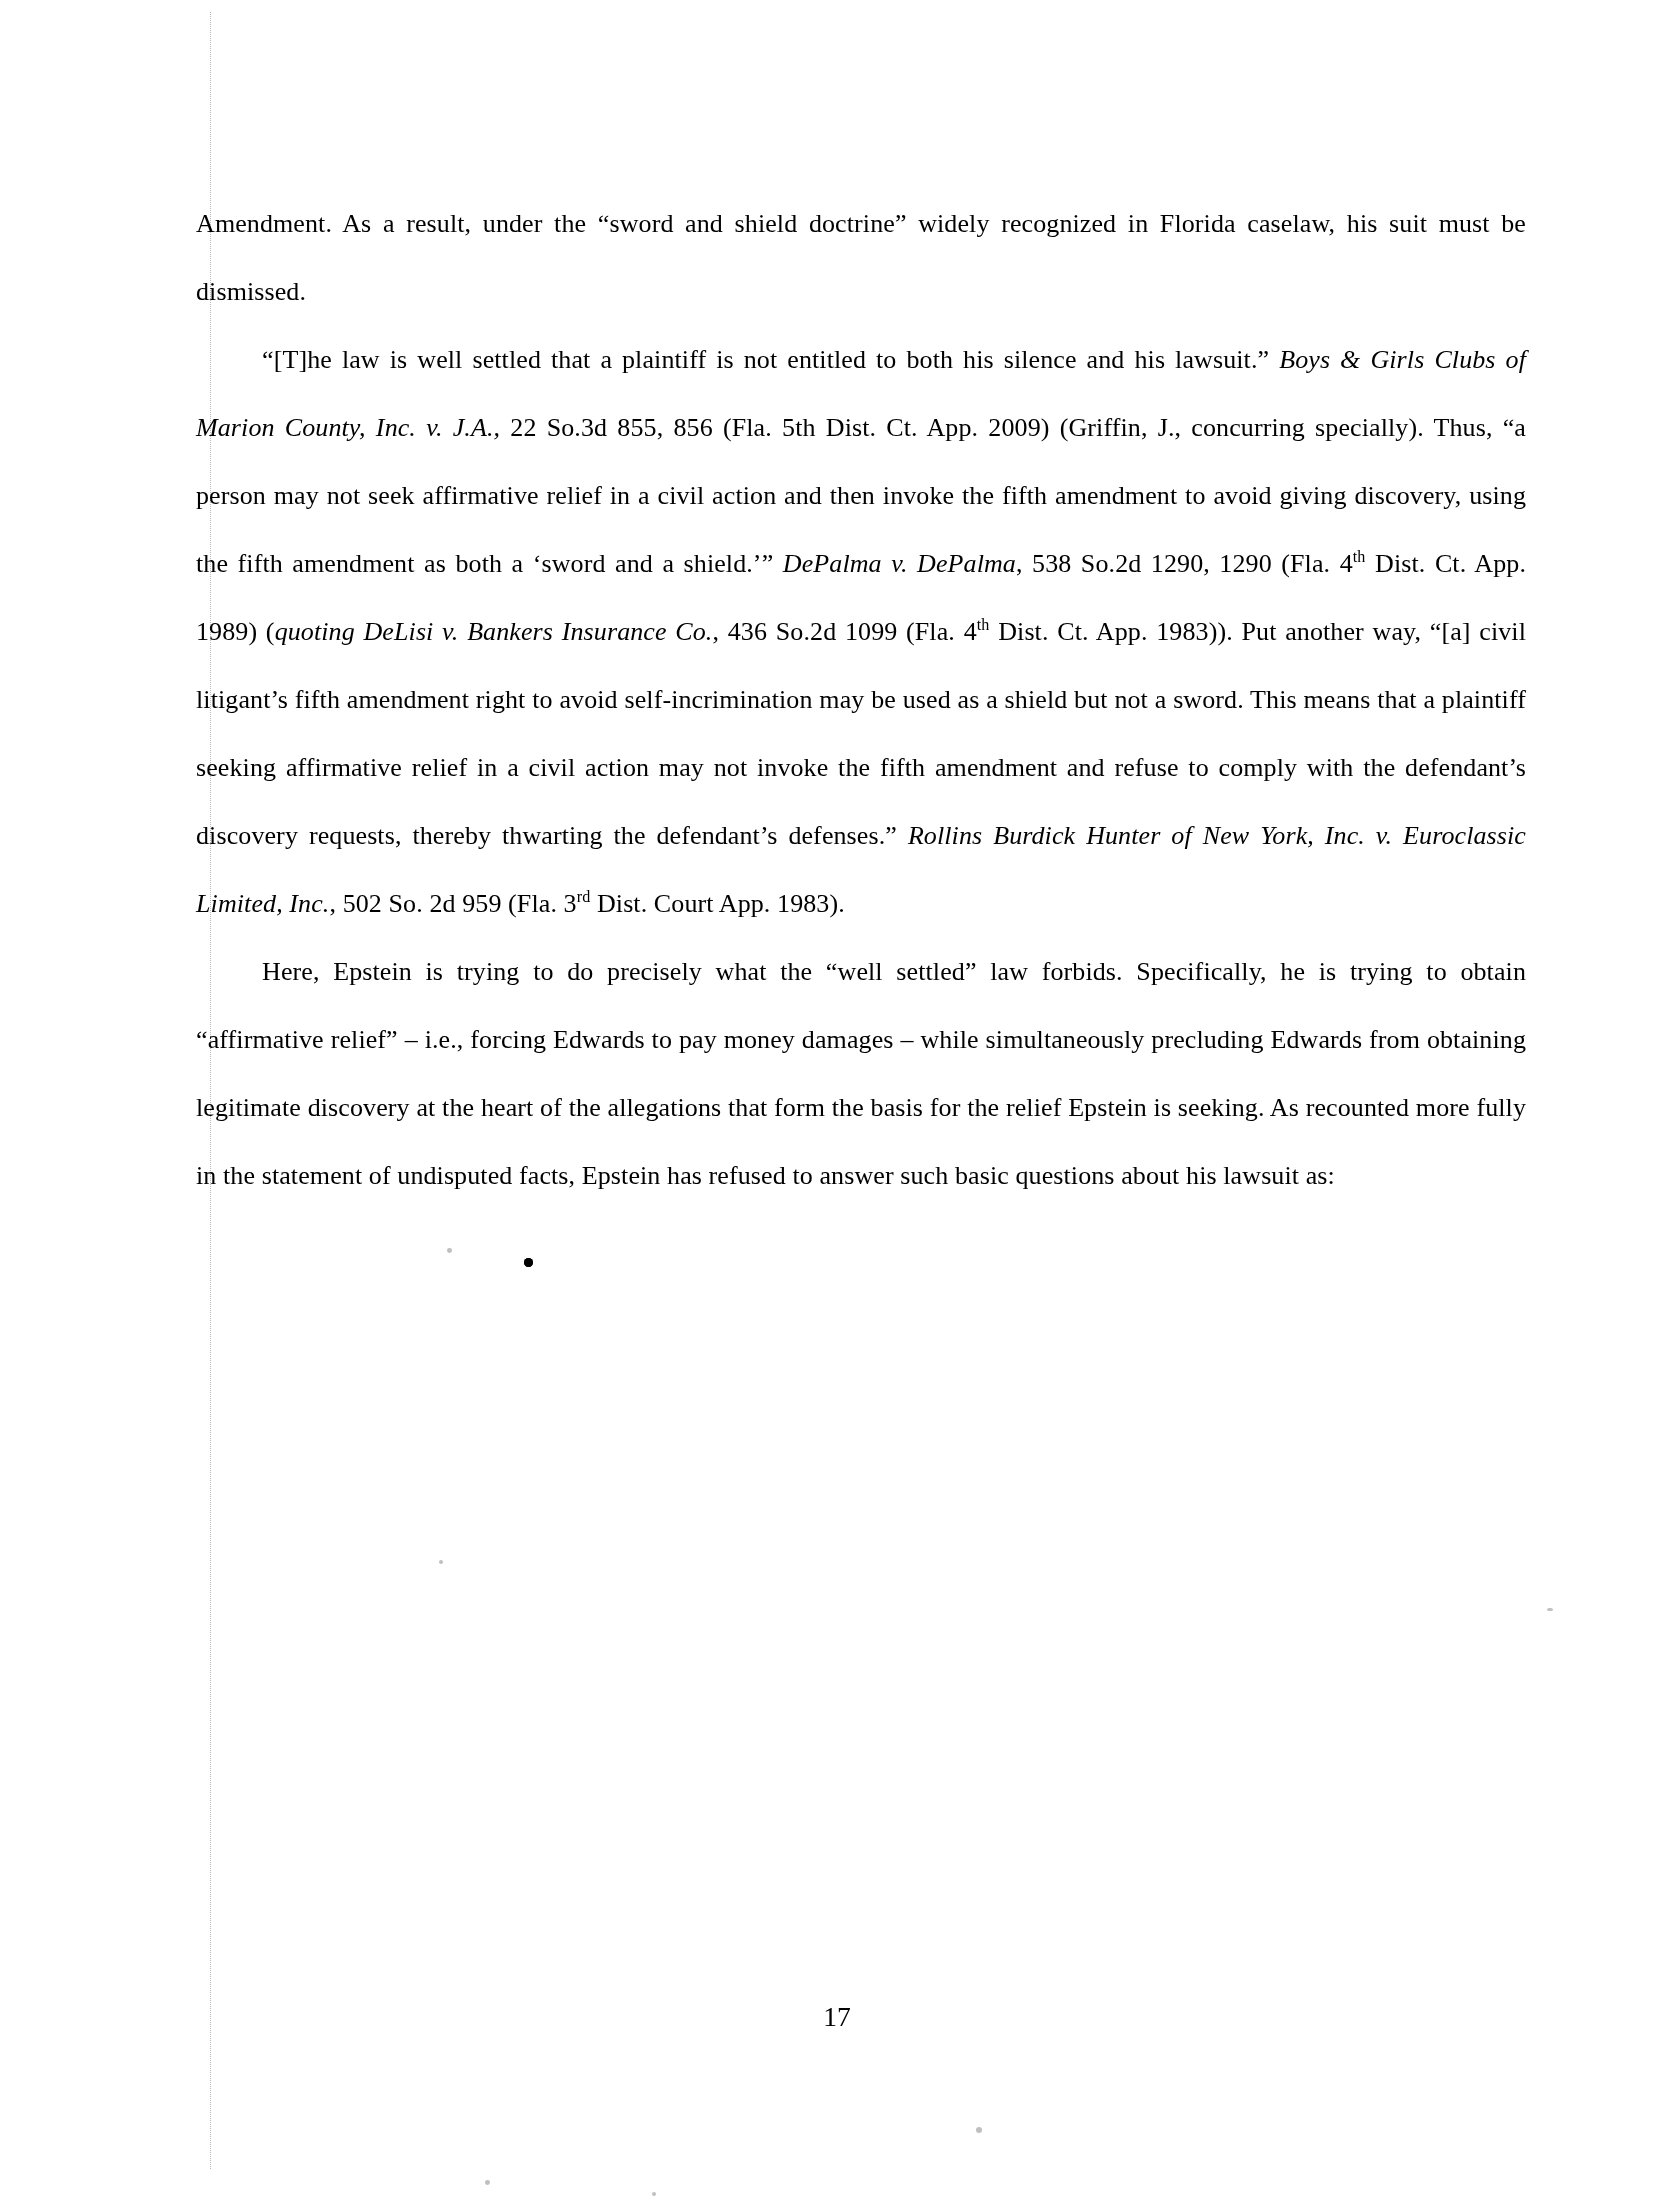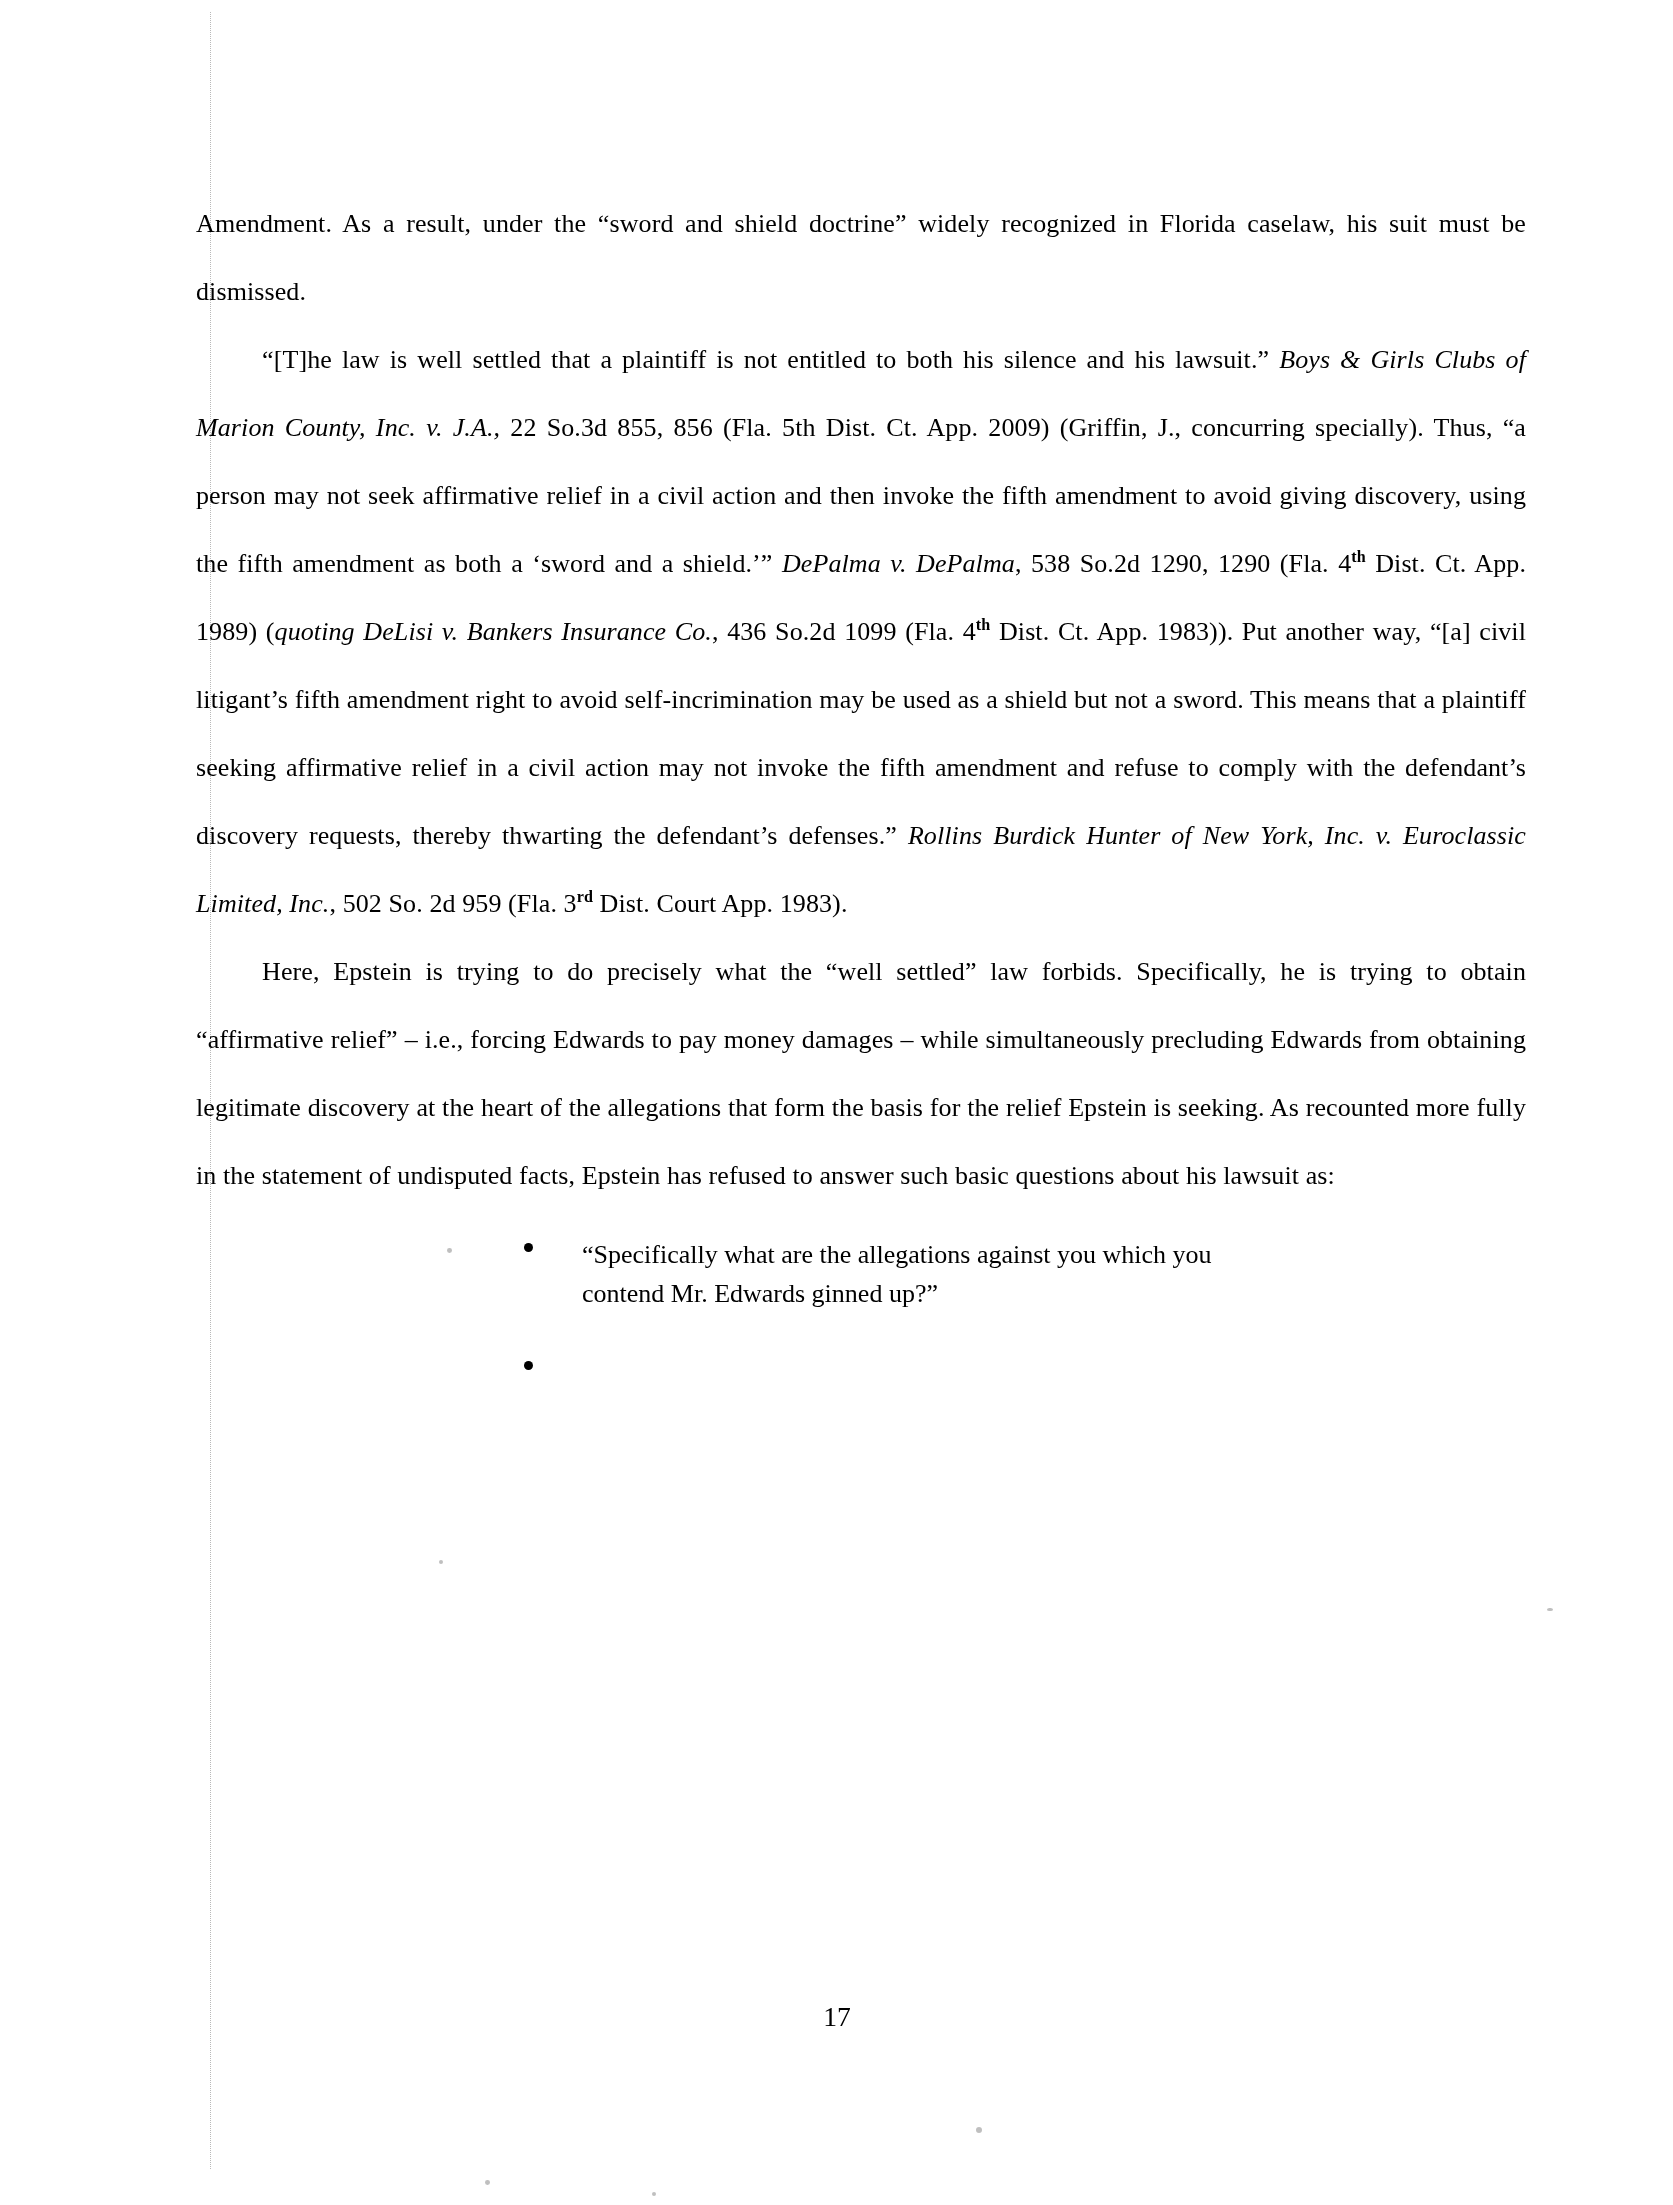--- a/index.html
+++ b/index.html
@@ -42,21 +42,20 @@
     letter-spacing: 0.1px;
   }
   p.para.indent {
     text-indent: 66px;
   }
   .it { font-style: italic; }
   sup {
     font-size: 0.62em;
     vertical-align: super;
     line-height: 0;
-    font-weight: bold;
   }
   ul.bullets {
     margin: 25px 0 0 0;
     padding: 0 0 0 0;
     list-style: none;
   }
   ul.bullets li {
     position: relative;
     margin: 0 0 40px 0;
     padding-left: 386px;
@@ -104,21 +103,21 @@
   <div class="speck" style="left:652px; top:2192px; width:4.1px; height:4.1px;"></div>
   <div class="speck" style="left:439px; top:1560px; width:4.1px; height:4.1px;"></div>
 
   <div class="body-block">
 
     <p class="para" id="para-1"><span>Amendment.  As a result, under the “sword and shield doctrine” widely recognized in Florida caselaw, his suit must be dismissed.</span></p>
     <p class="para indent" id="para-2"><span>“[T]he law is well settled that a plaintiff is not entitled to both his silence and his lawsuit.” </span><span class="it">Boys &amp; Girls Clubs of Marion County, Inc. v. J.A.,</span><span> 22 So.3d 855, 856 (Fla. 5th Dist. Ct. App. 2009) (Griffin, J., concurring specially).  Thus, “a person may not seek affirmative relief in a civil action and then invoke the fifth amendment to avoid giving discovery, using the fifth amendment as both a ‘sword and a shield.’” </span><span class="it">DePalma v. DePalma</span><span>, 538 So.2d 1290, 1290 (Fla. 4</span><sup>th</sup><span> Dist. Ct. App. 1989) (</span><span class="it">quoting DeLisi v. Bankers Insurance Co.</span><span>, 436 So.2d 1099 (Fla. 4</span><sup>th</sup><span> Dist. Ct. App. 1983)).  Put another way, “[a] civil litigant’s fifth amendment right to avoid self-incrimination may be used as a shield but not a sword.  This means that a plaintiff seeking affirmative relief in a civil action may not invoke the fifth amendment and refuse to comply with the defendant’s discovery requests, thereby thwarting the defendant’s defenses.” </span><span class="it">Rollins Burdick Hunter of New York, Inc. v. Euroclassic Limited, Inc.</span><span>, 502 So. 2d 959 (Fla. 3</span><sup>rd</sup><span> Dist. Court App. 1983).</span></p>
     <p class="para indent" id="para-3"><span>Here, Epstein is trying to do precisely what the “well settled” law forbids.  Specifically, he is trying to obtain “affirmative relief” – i.e., forcing Edwards to pay money damages – while simultaneously precluding Edwards from obtaining legitimate discovery at the heart of the allegations that form the basis for the relief Epstein is seeking.  As recounted more fully in the statement of undisputed facts, Epstein has refused to answer such basic questions about his lawsuit as:</span></p>
 
     <ul class="bullets" id="bullet-list">
-        <li><span class="dot"></span><span>“Specifically what are the allegations against you which you contend Mr. Edwards ginned up?”</span></li>
+        <li><span class="dot"></span></li>
         <li><span class="dot"></span></li>
       </ul>
 
   </div>
 
   <div class="page-number">17</div>
 
 </div>
 
 

